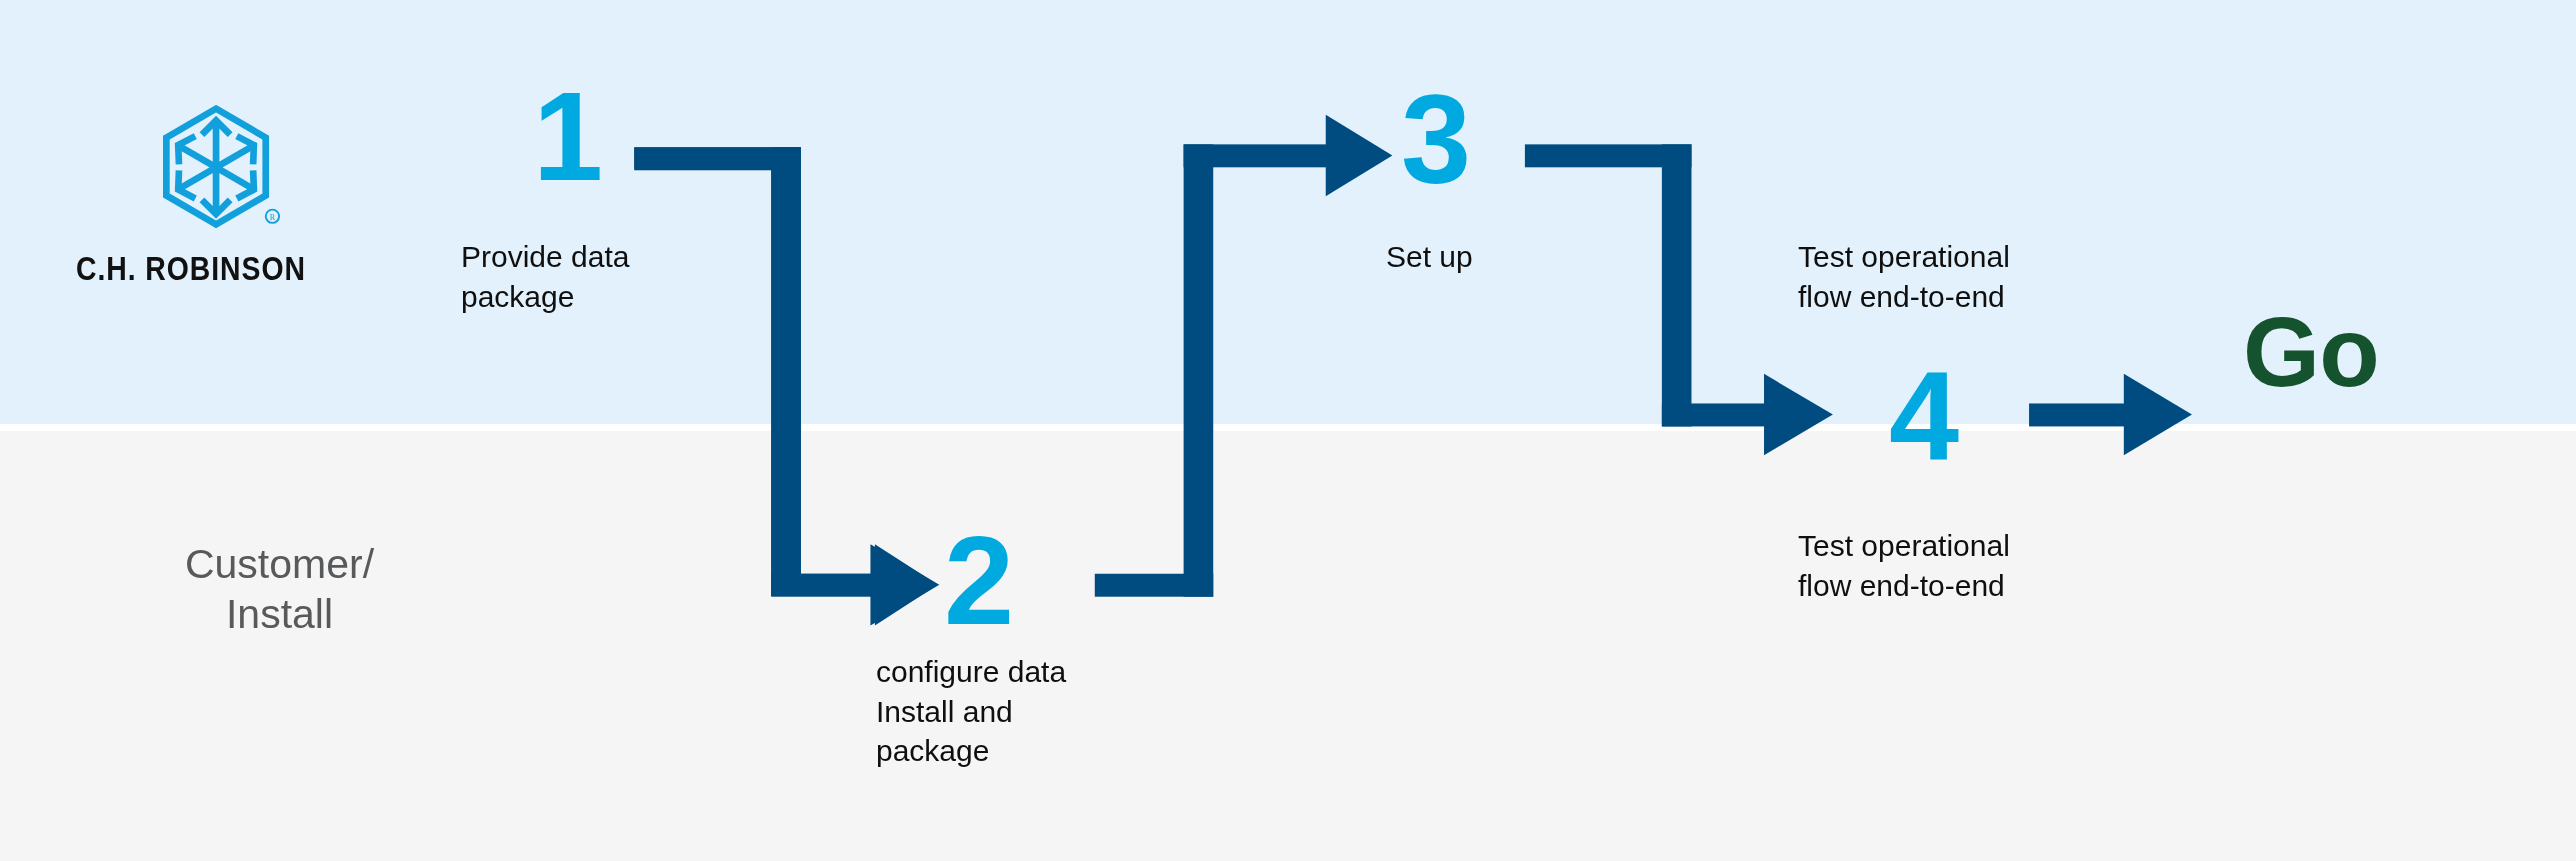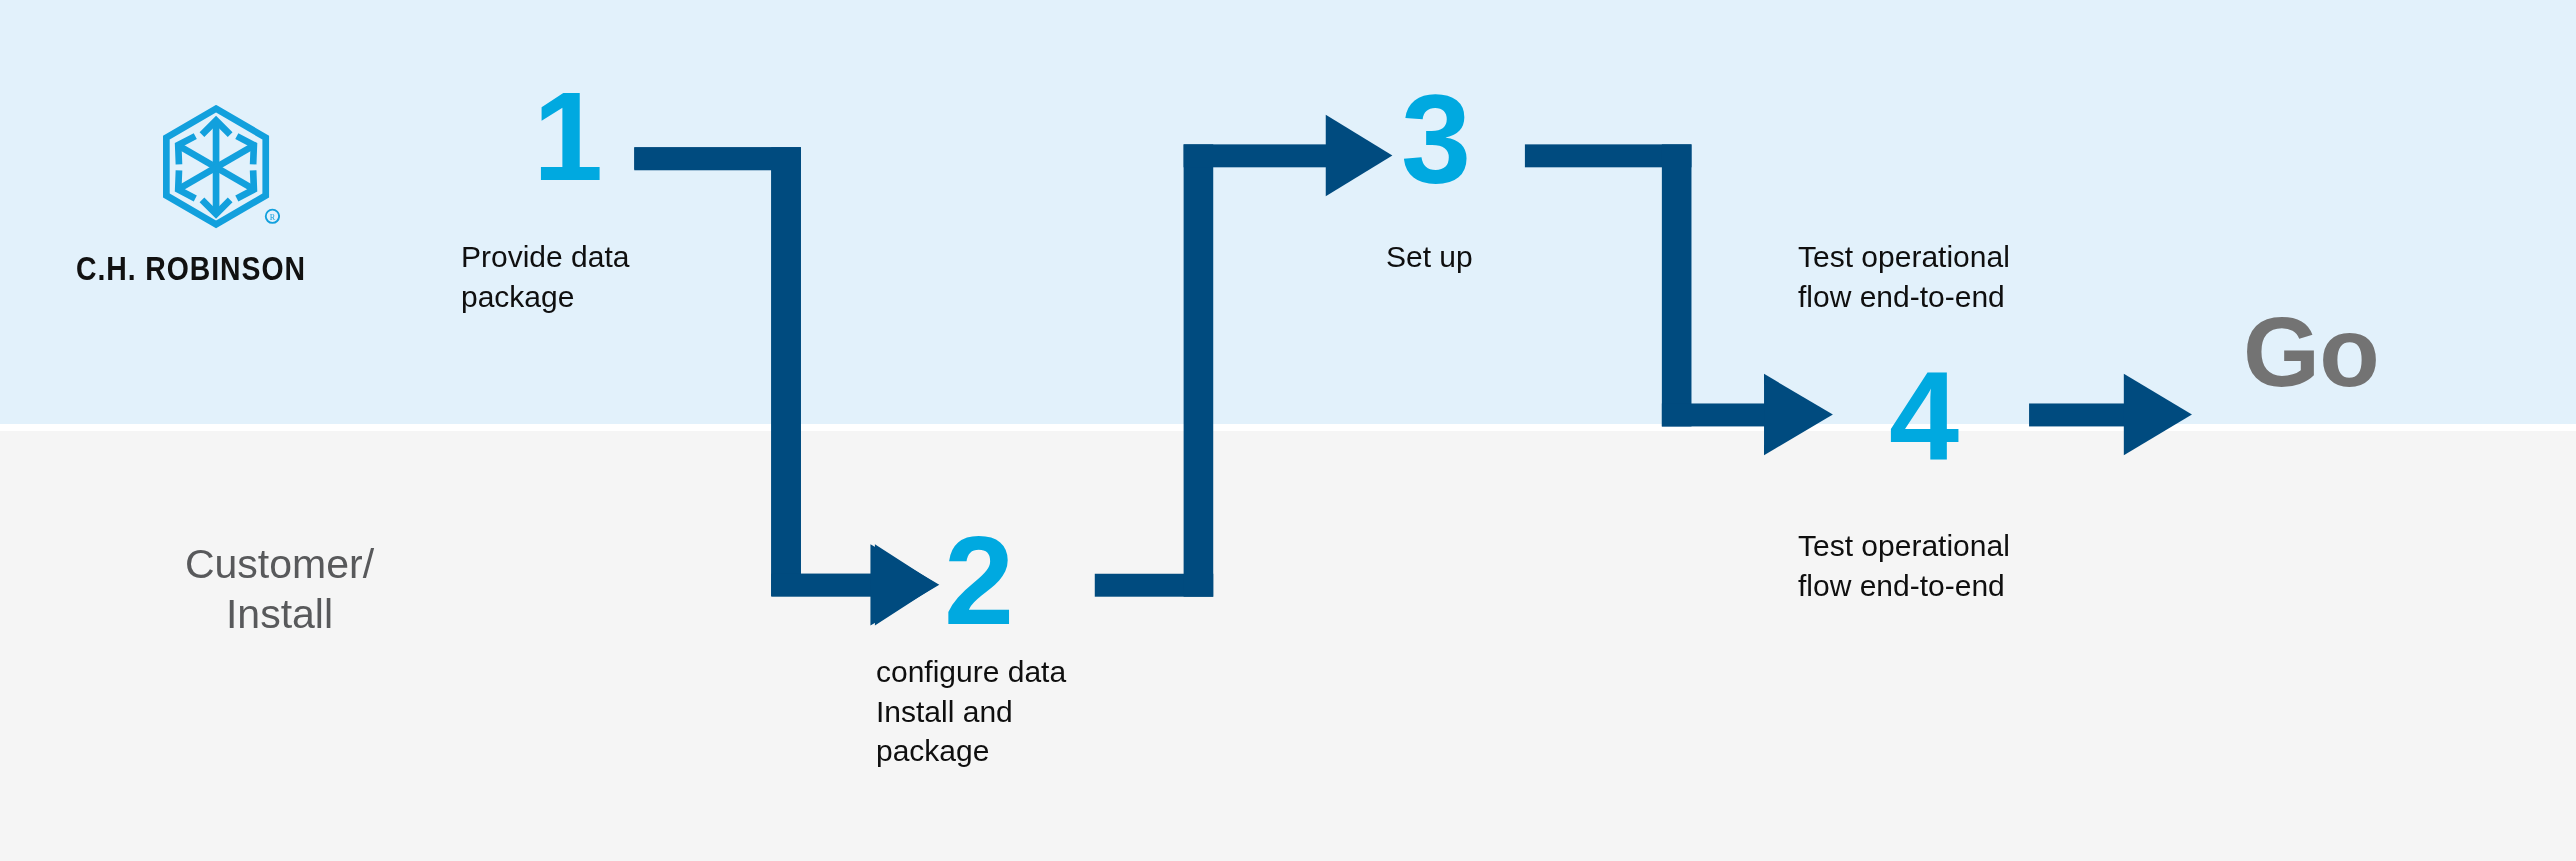--- a/index.html
+++ b/index.html
@@ -66,21 +66,21 @@
   }
   #step-label-1{left:461px;top:237px;width:244px;}
   #step-label-2{left:876px;top:652px;width:267px;}
   #step-label-3{left:1354px;top:237px;width:281px;margin-left:32px;}
   #step-label-3b{left:1798px;top:237px;width:296px;}
   #step-label-4{left:1798px;top:526px;width:296px;}
 
   
   #go-live{
     position:absolute;left:2243px;top:304px;
-    color:#737373;
+    color:#14532d;
     font-weight:700;
     font-size:99px;
     line-height:0.96;
     letter-spacing:-0.7px;
   }
 </style>
 </head>
 <body>
 
 <div id="stage">

